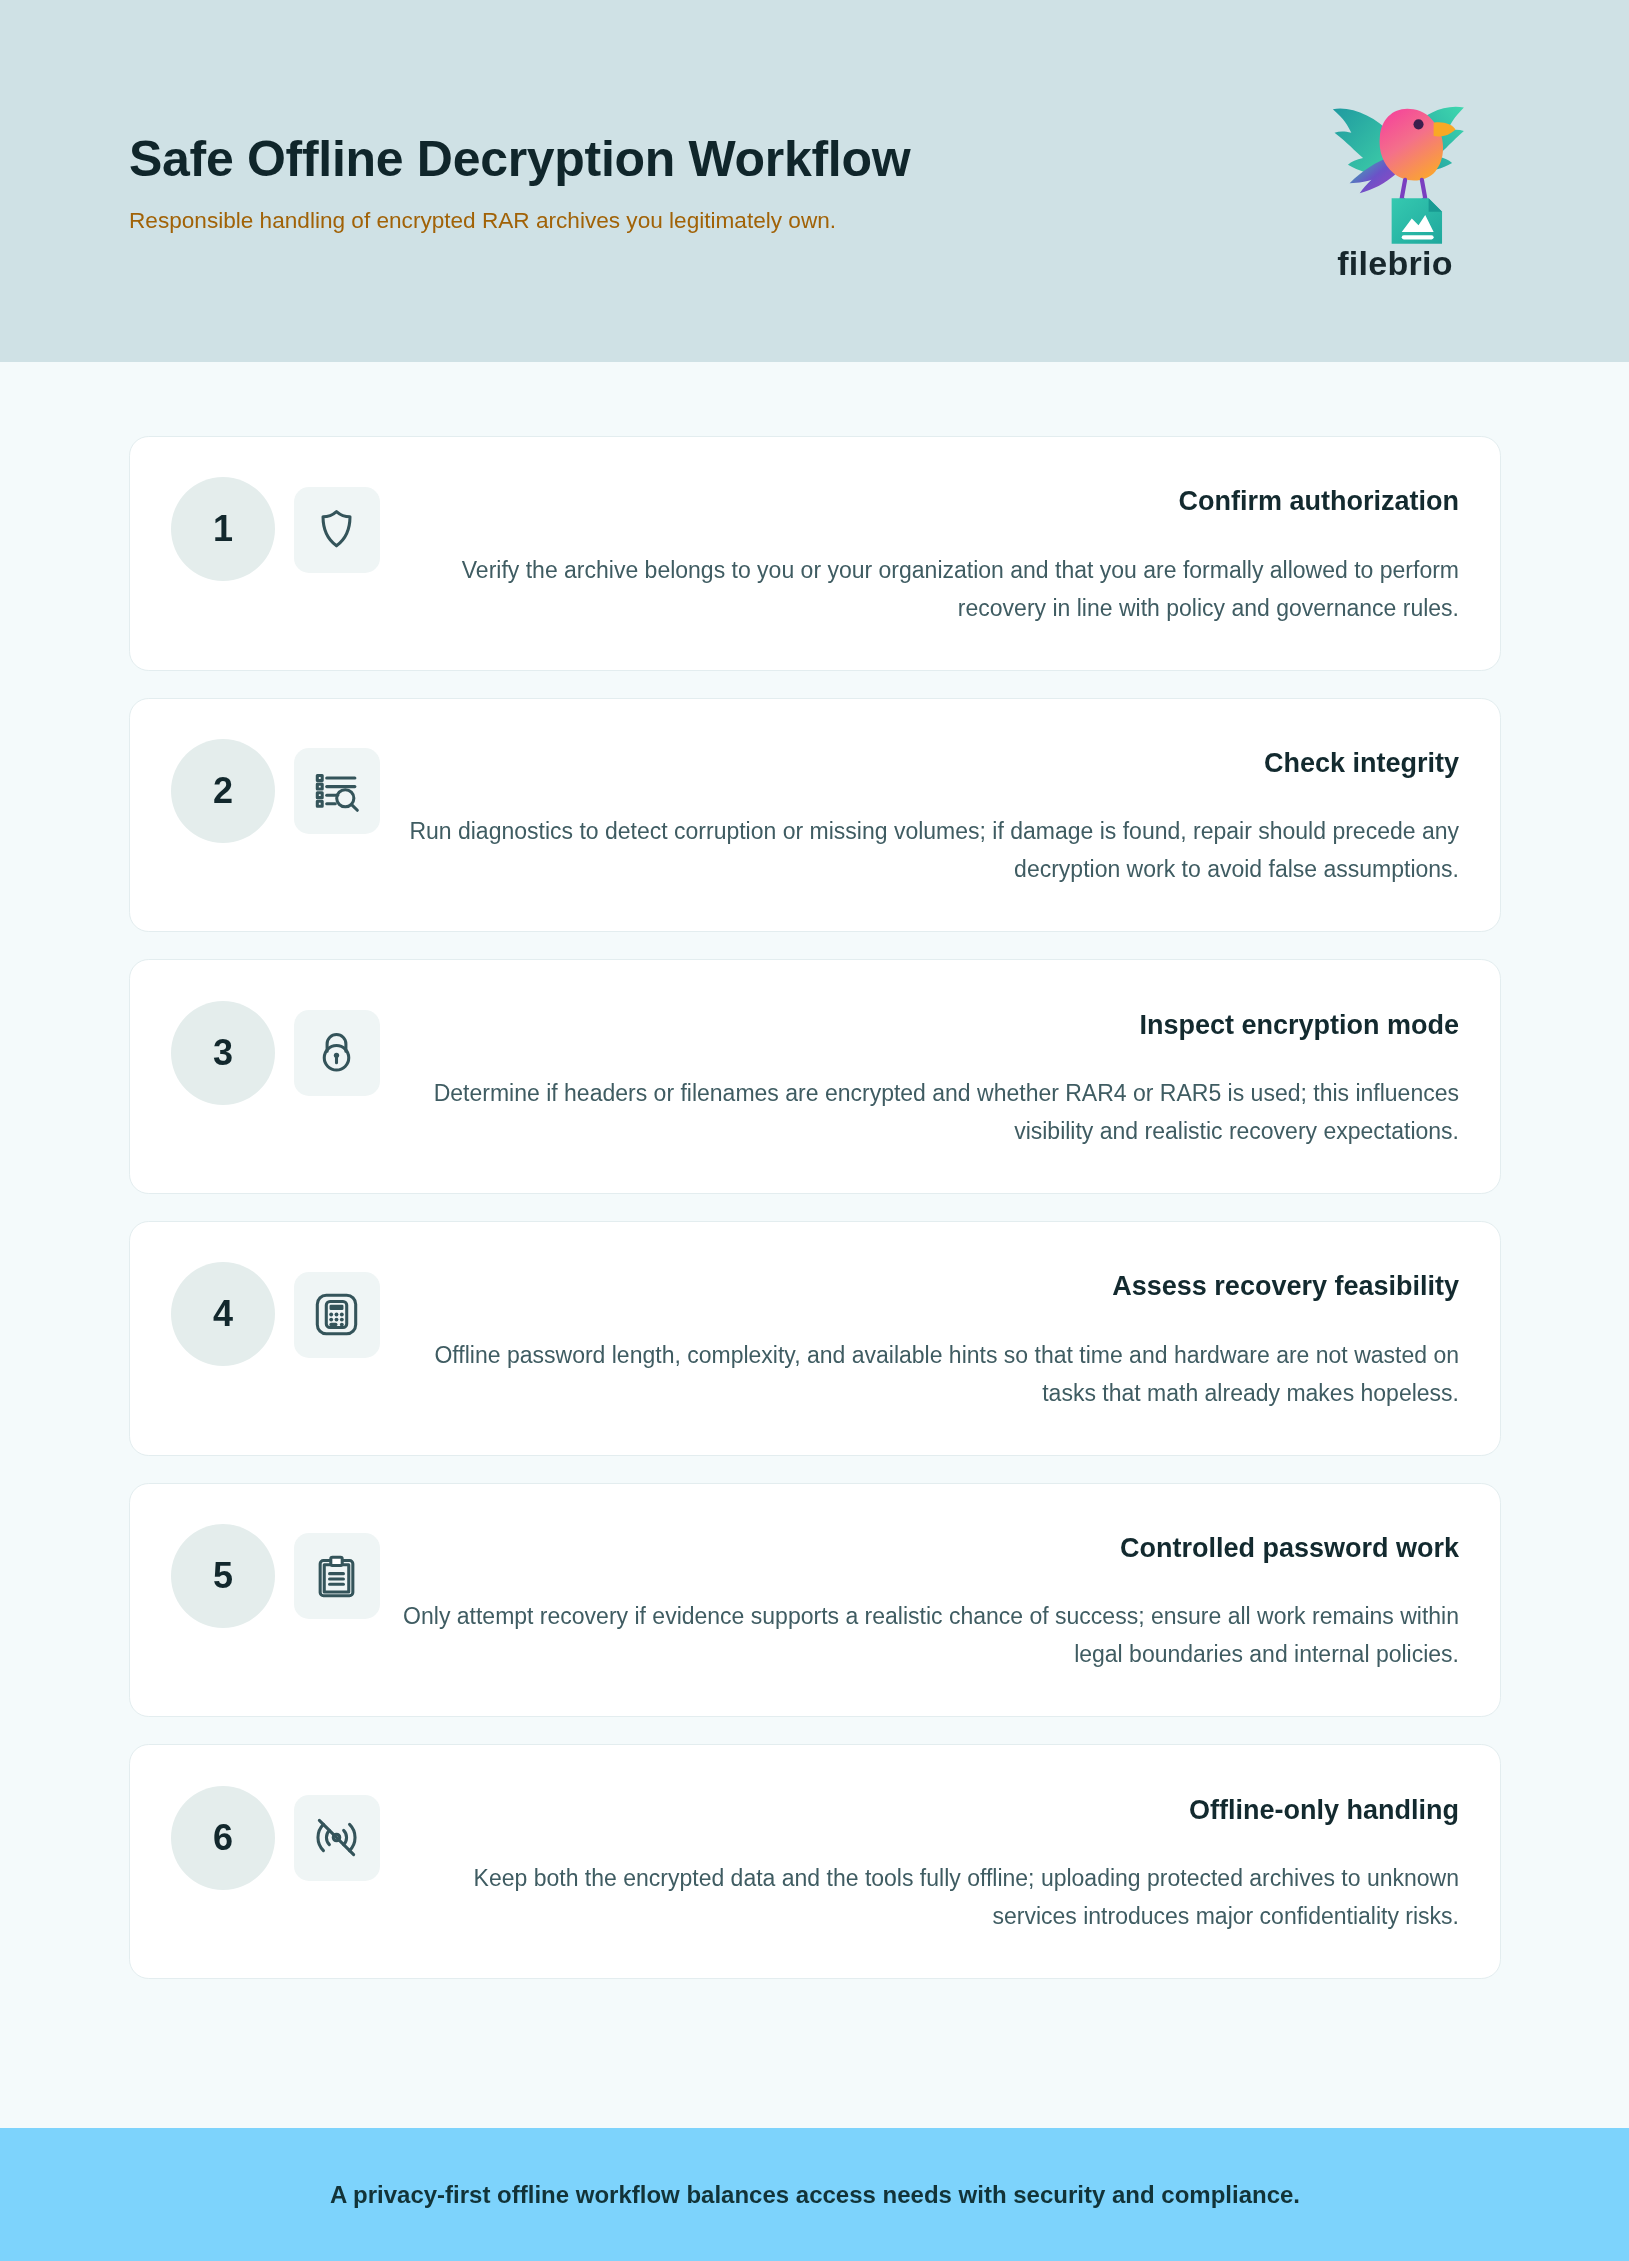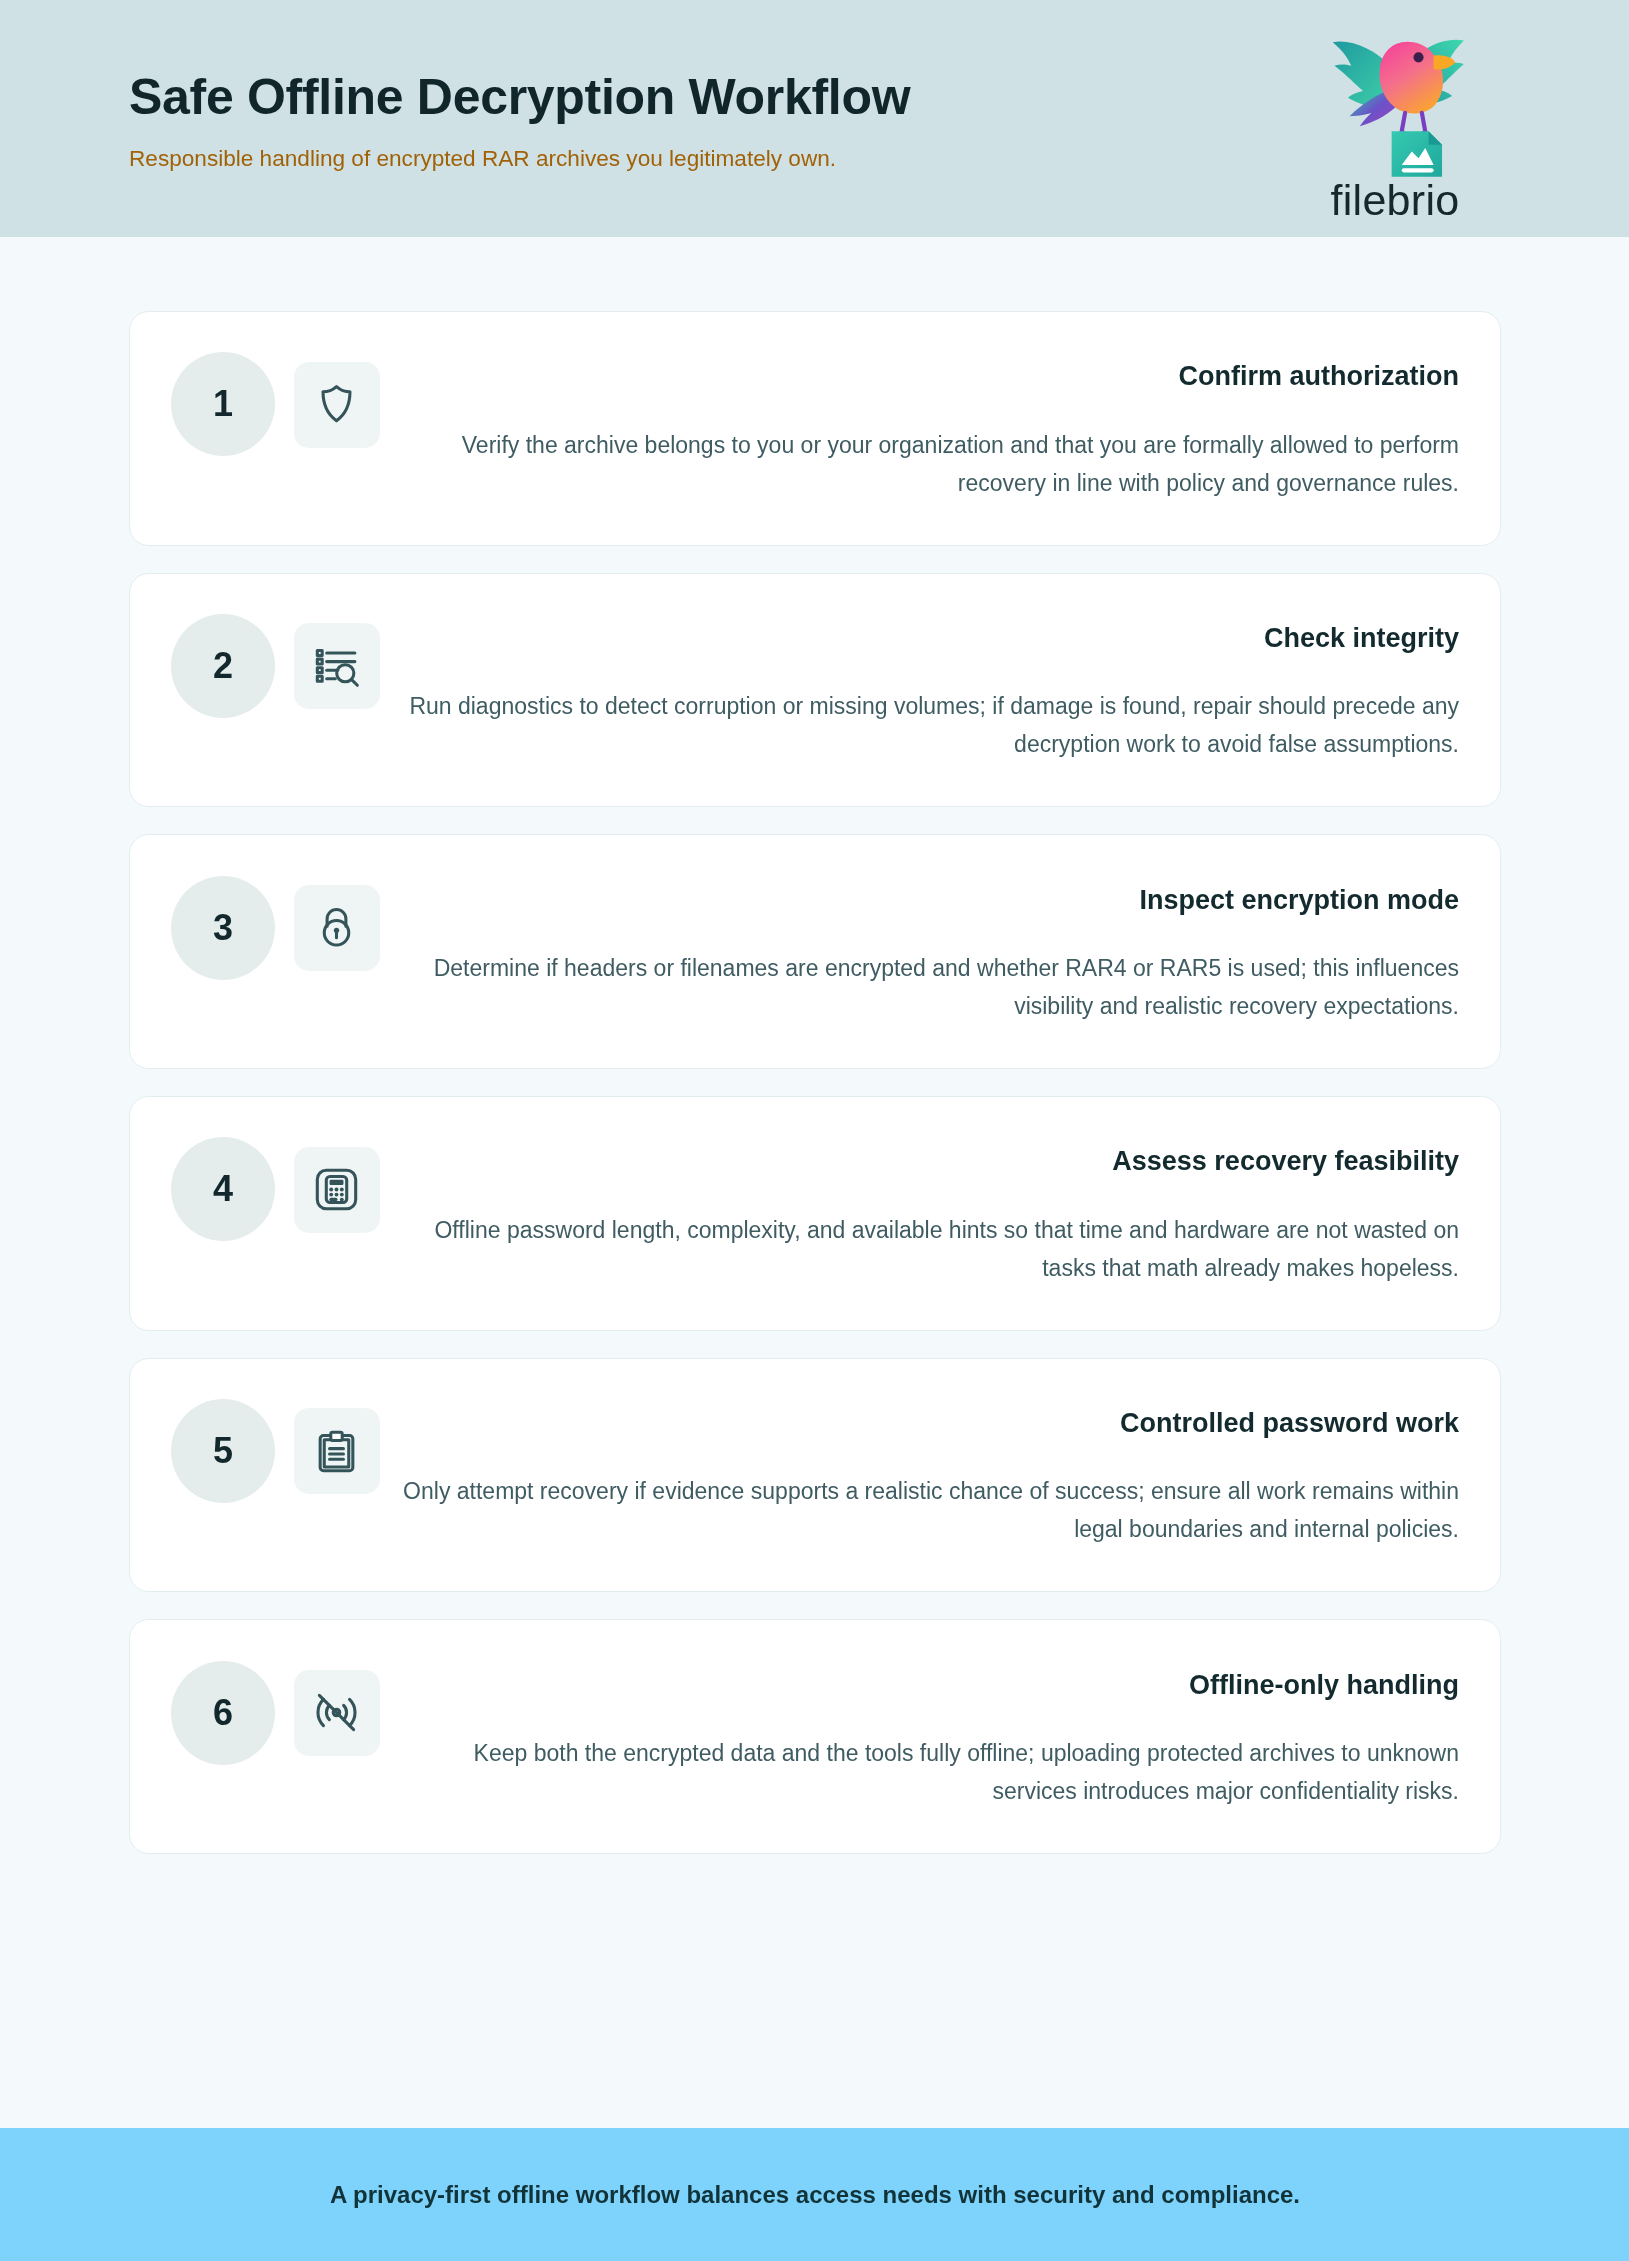--- a/index.html
+++ b/index.html
@@ -16,21 +16,21 @@
     height: 2261px;
     background: #f4fafb;
     overflow: hidden;
     box-sizing: border-box;
   }
 
   
   .header {
     position: relative;
     width: 100%;
-    height: 237px;
+    height: 362px;
     background: #cfe1e5;
     box-sizing: border-box;
     padding: 0 116px 0 129px;
     display: flex;
     align-items: center;
     justify-content: space-between;
   }
   .header-text {
     display: flex;
     flex-direction: column;
@@ -60,22 +60,22 @@
     align-items: center;
     justify-content: center;
     margin-right: 35px;
   }
   .brand-mark {
     width: 168px;
     height: 168px;
     display: block;
   }
   .brand-name {
-    font-size: 43px;
-    font-weight: 400;
+    font-size: 34px;
+    font-weight: 700;
     color: #17272c;
     letter-spacing: 0.3px;
     margin-top: -3.5px;
   }
 
   
   .steps {
     position: relative;
     padding: 74px 129px 0 129px;
     box-sizing: border-box;

